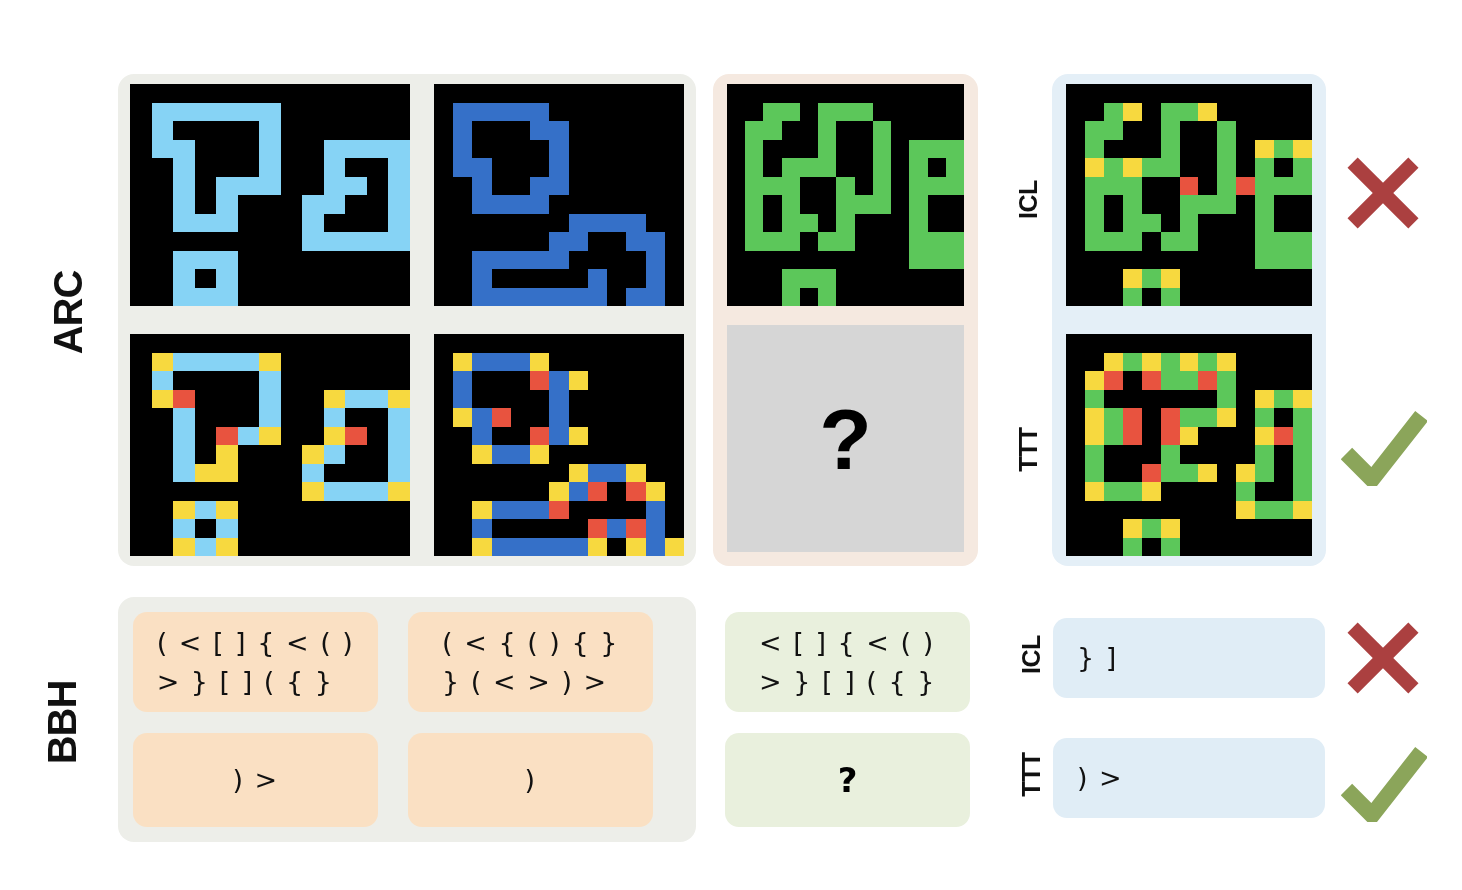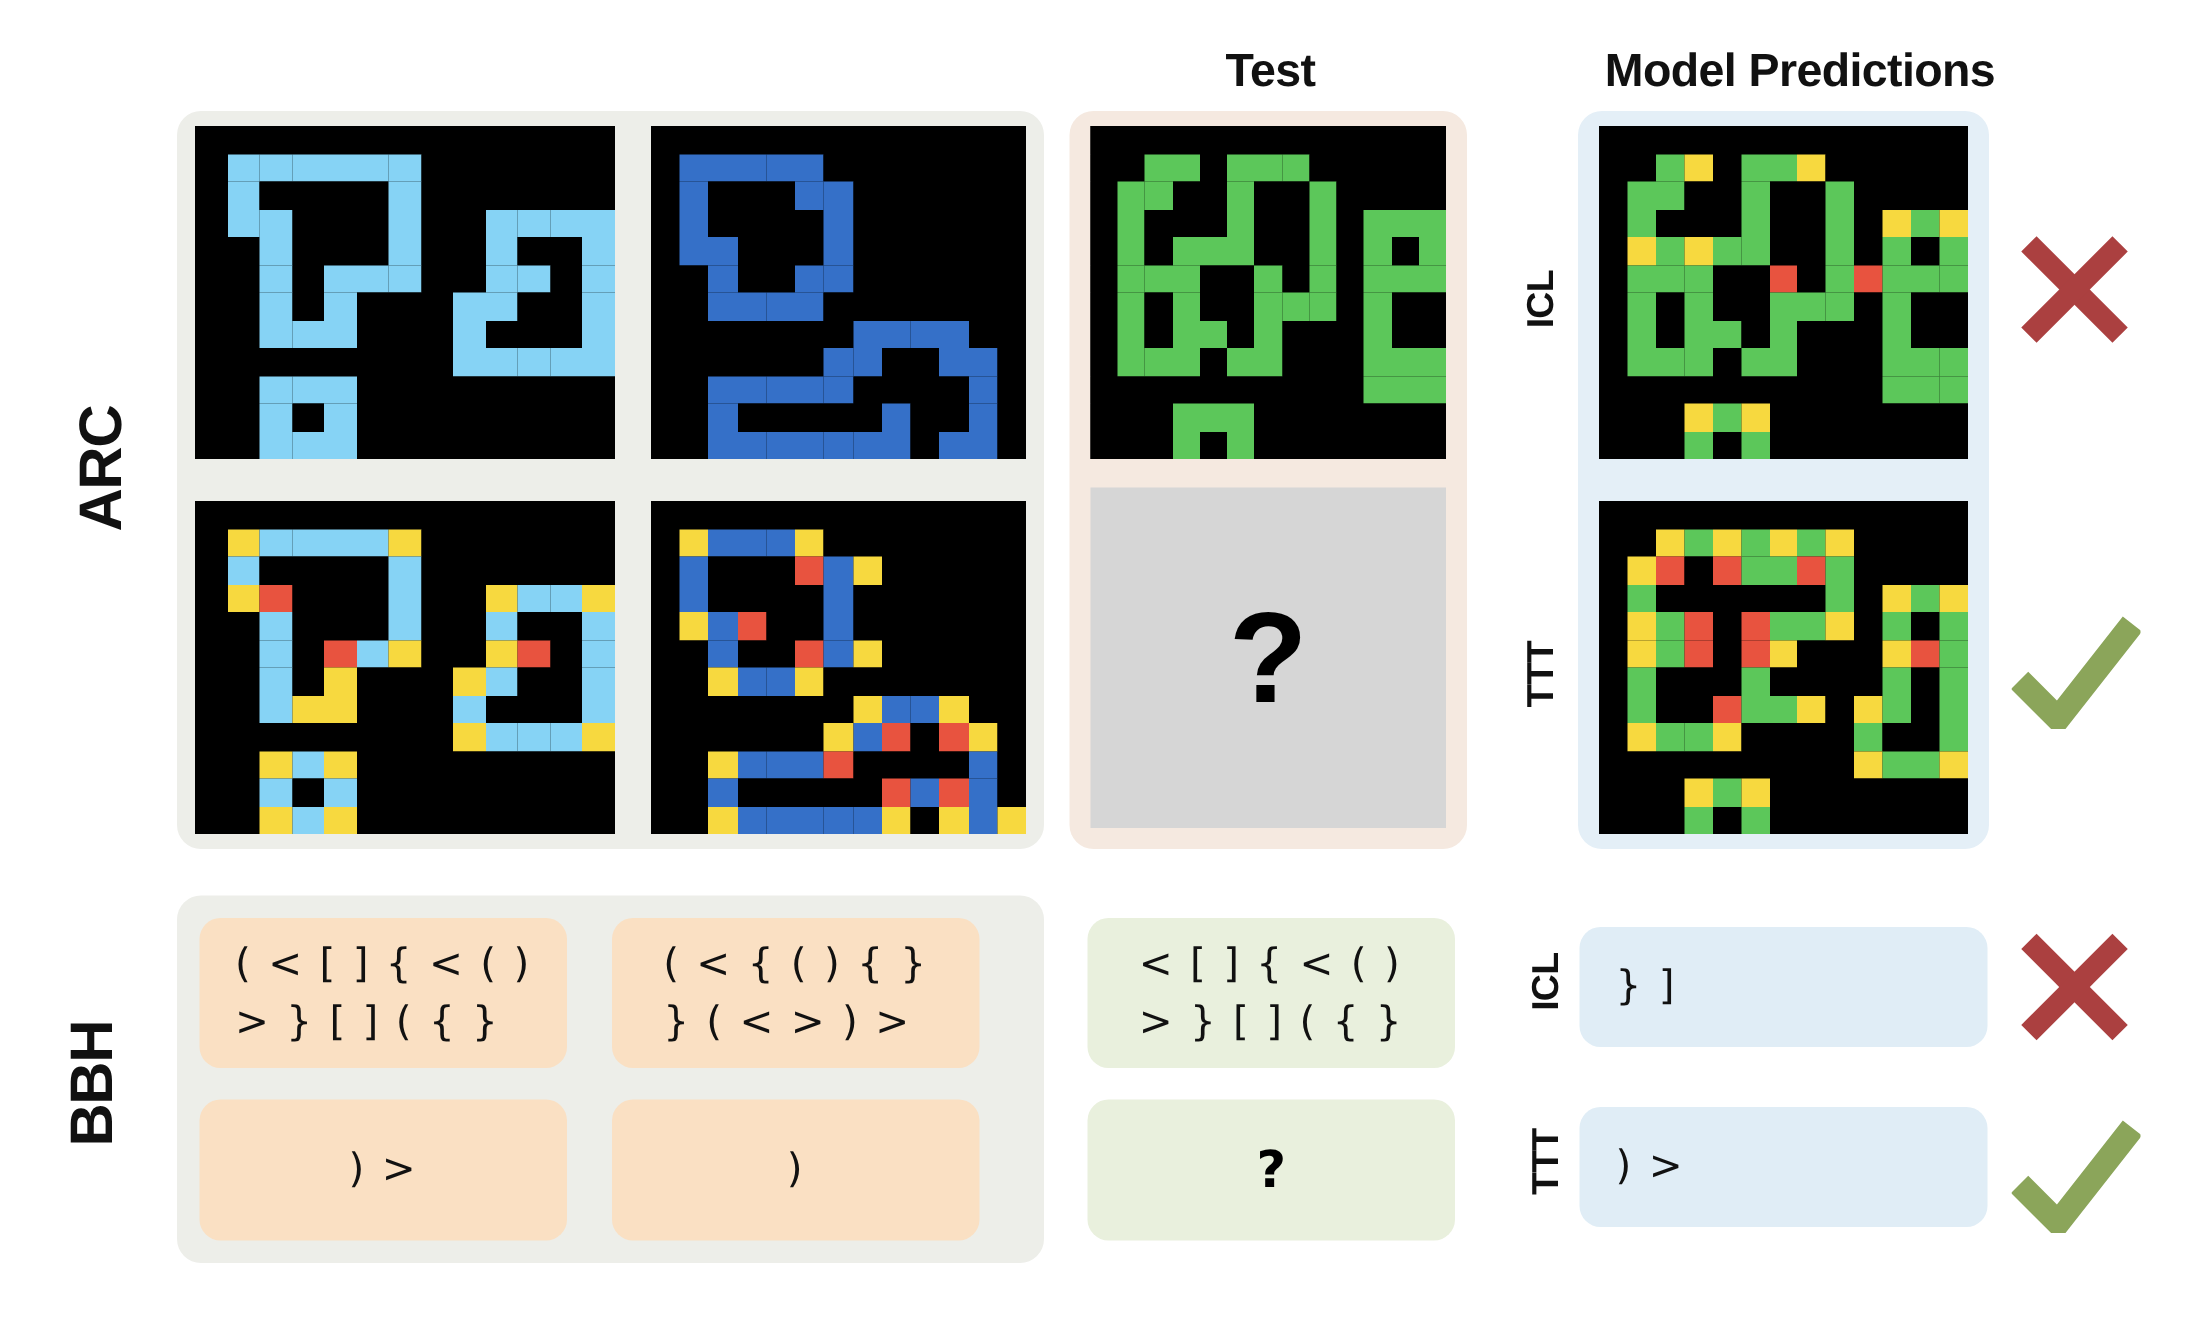--- a/index.html
+++ b/index.html
@@ -119,22 +119,20 @@
 
   
   .verdict{position:absolute;}
   .verdict svg{display:block;}
 </style>
 </head>
 <body>
 
 <div class="root">
 
-  <div class="col-head" id="head-test">Test</div>
-  <div class="col-head" id="head-pred">Model Predictions</div>
 
   <div class="row-label" id="lab-arc">ARC</div>
   <div class="row-label" id="lab-bbh">BBH</div>
 
   <div class="group" id="grp-arc-icl"></div>
   <div class="group" id="grp-arc-test"></div>
   <div class="group" id="grp-arc-pred"></div>
 
   <div class="arc-grid" id="g-ex1-in" style="left: 130px; top: 84px; width: 280px; height: 222px; grid-template-columns: repeat(13, 1fr); grid-template-rows: repeat(12, 1fr);">
       <i style="background: rgb(0, 0, 0);"></i>

